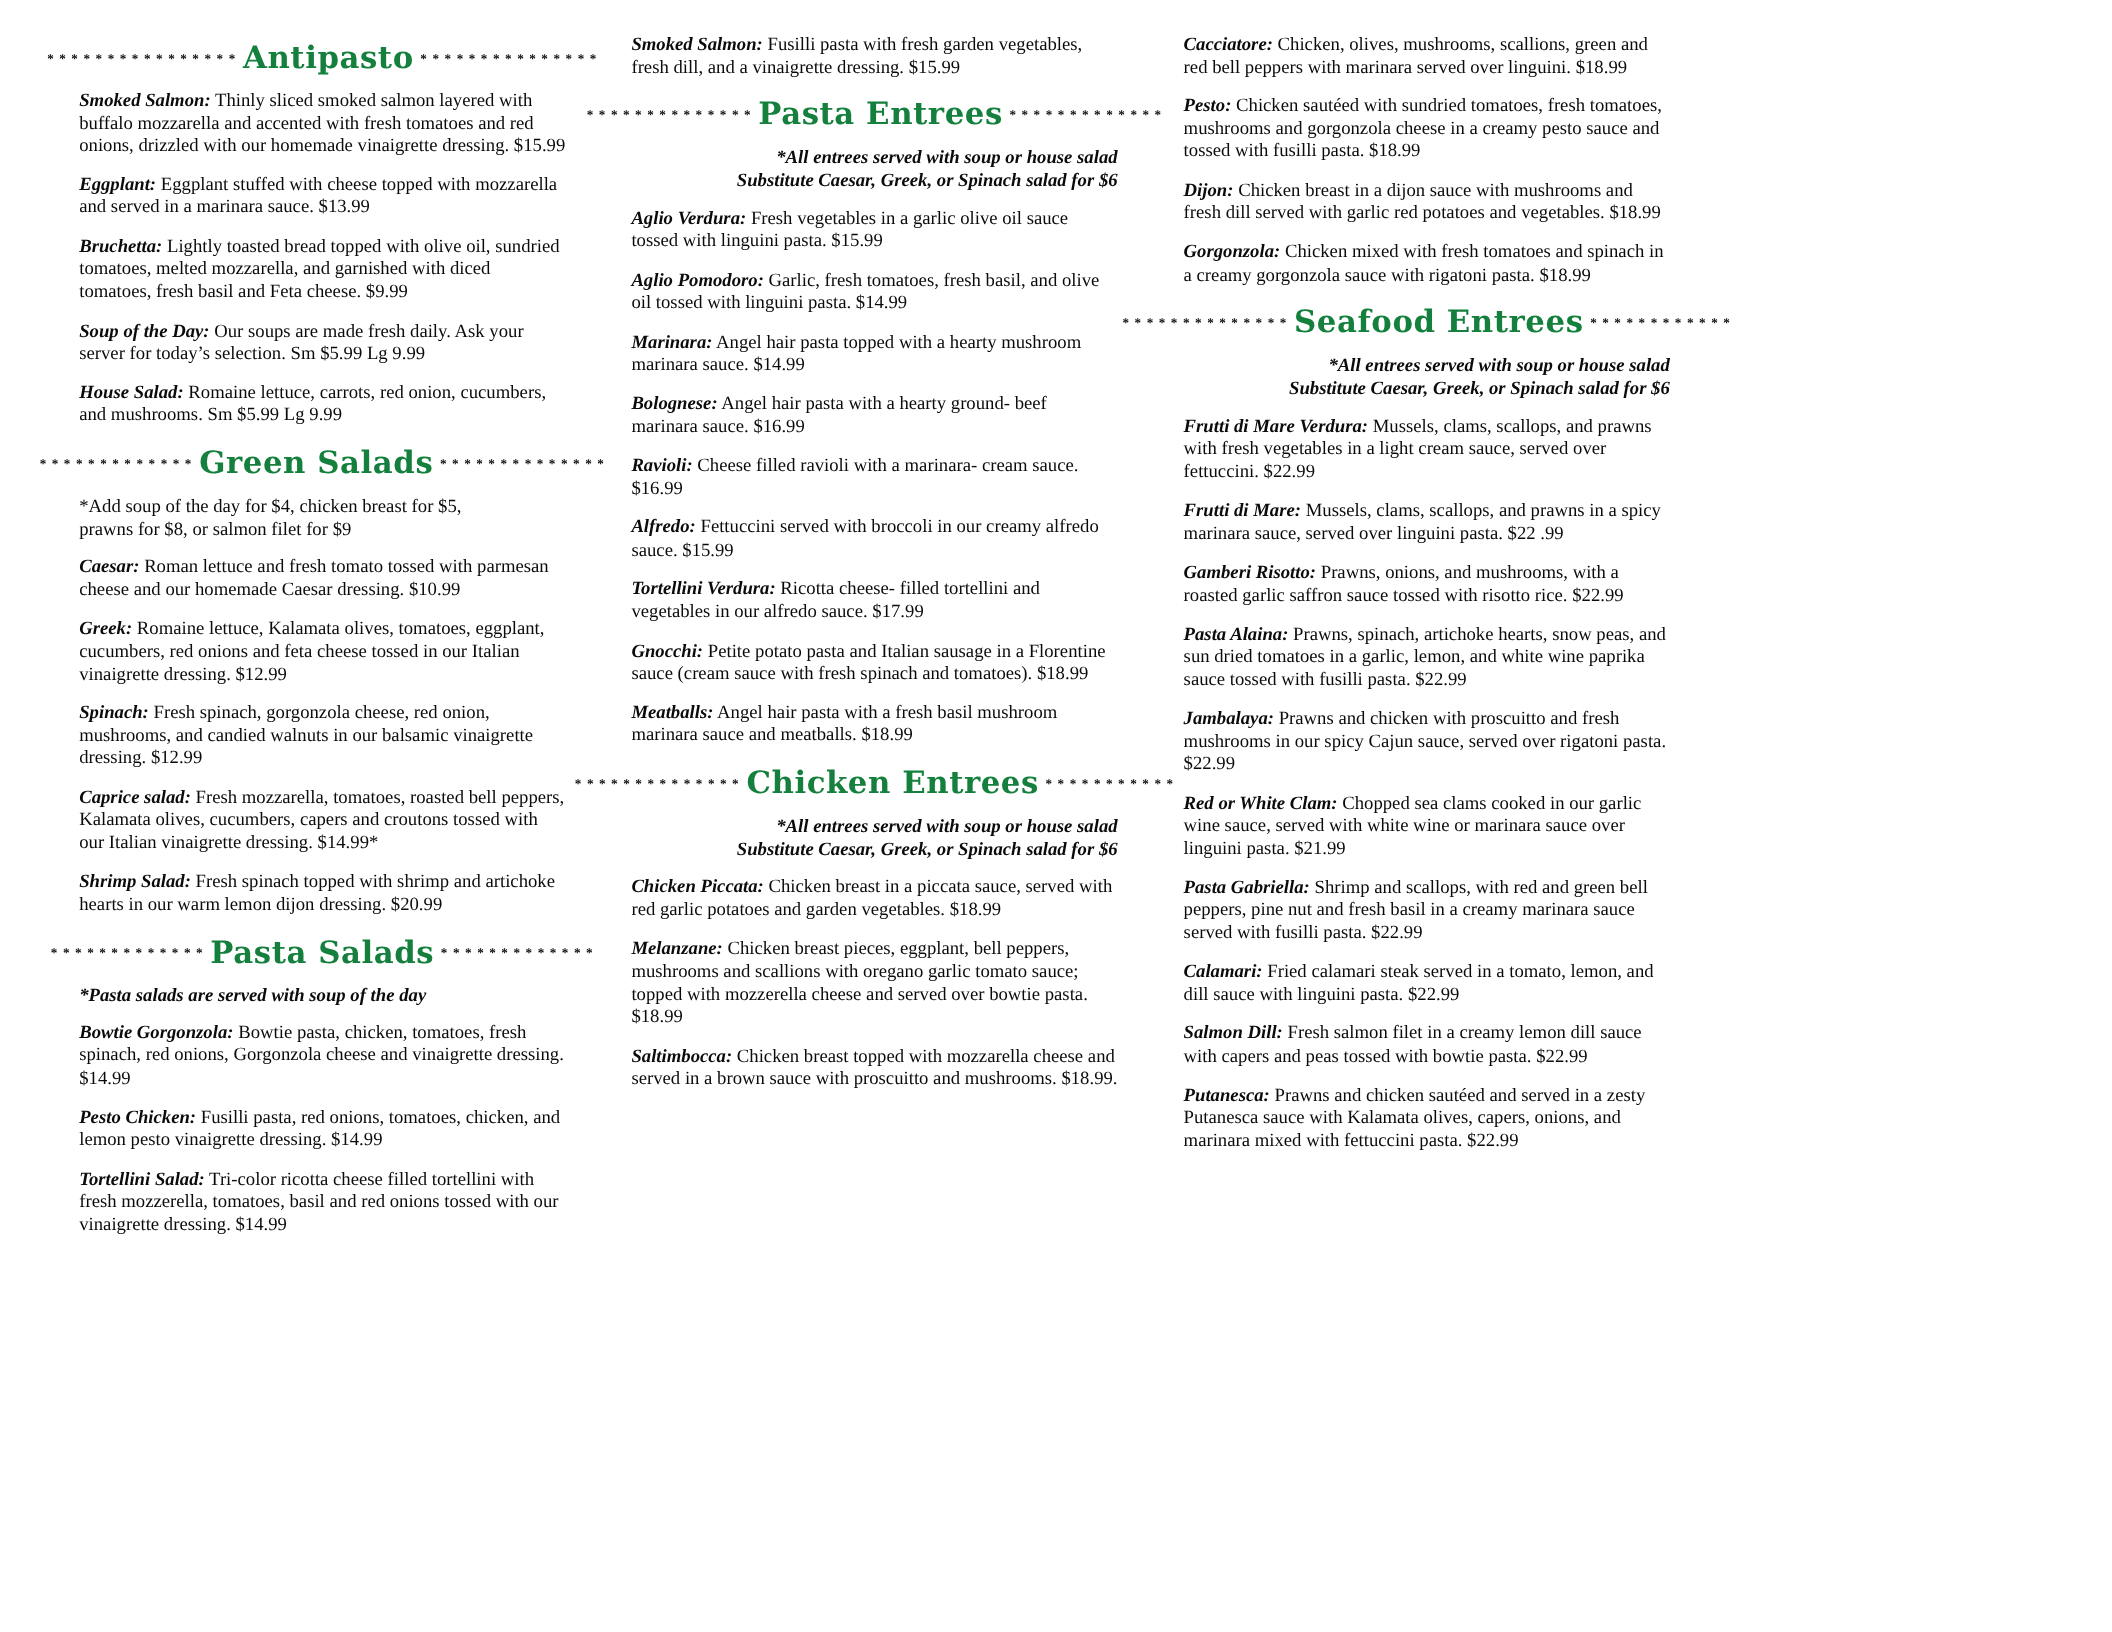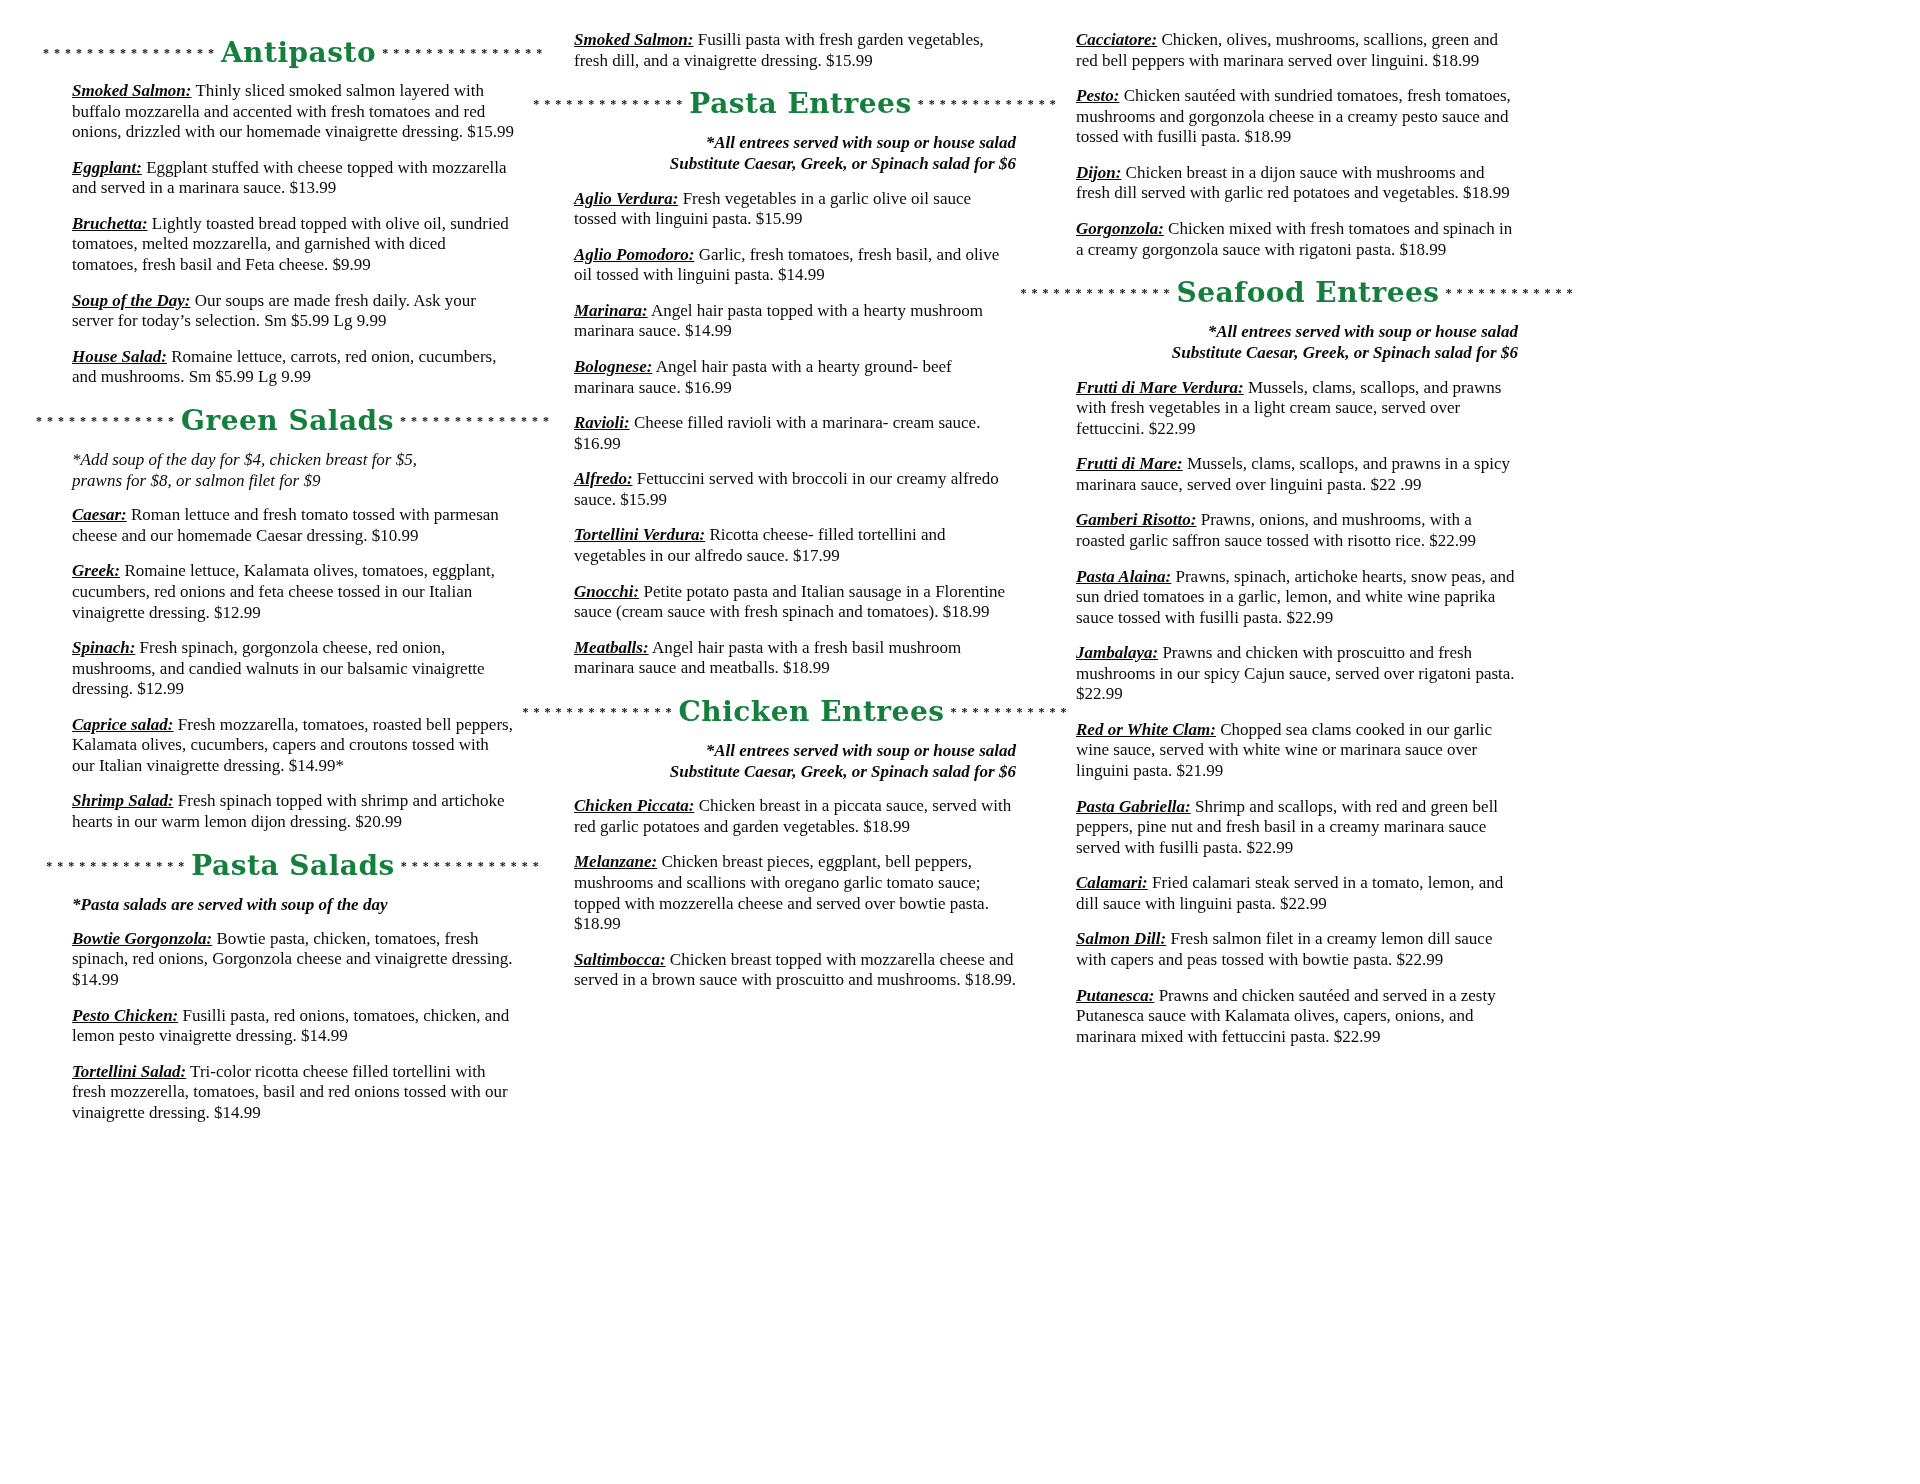--- a/index.html
+++ b/index.html
@@ -50,31 +50,30 @@
     color: #15803d;
   }
   .note {
     font-size: 17px;
     line-height: 1.25;
     margin: 0 0 14px 0;
   }
   .note.center { text-align: right; }
   .note.left   { text-align: left; }
   .note.bold   { font-weight: 700; font-style: italic; }
-  .note.italic { font-style: italic; }
+  .note.italic { }
   .note .note-line { display: block; }
   .menu-item {
     font-size: 17px;
     line-height: 1.21;
     margin: 0 0 15px 0;
   }
   .item-name {
     font-weight: 700;
     font-style: italic;
-    text-decoration: underline;
   }
   .item-desc {
     font-weight: 400;
   }
 </style>
 </head>
 <body>
 
 <div class="page">
     <div class="col">

